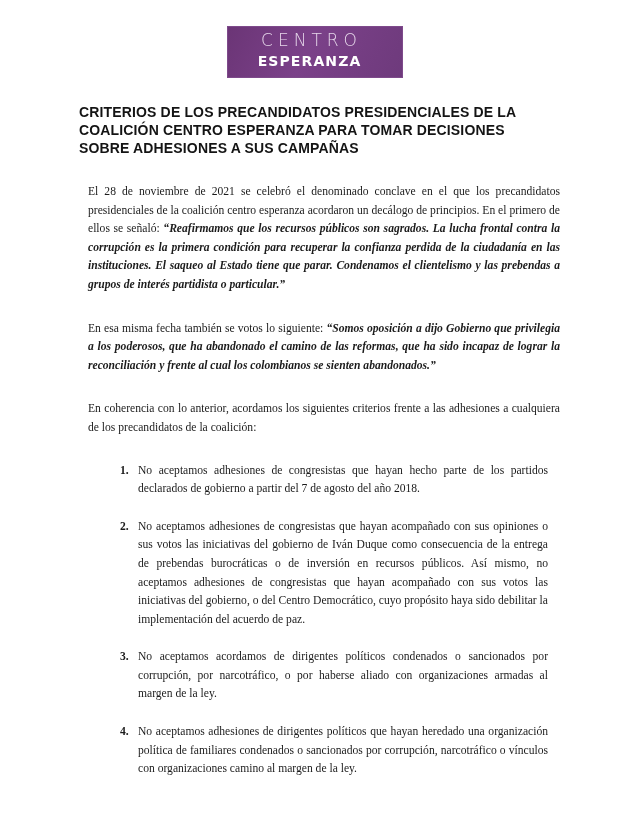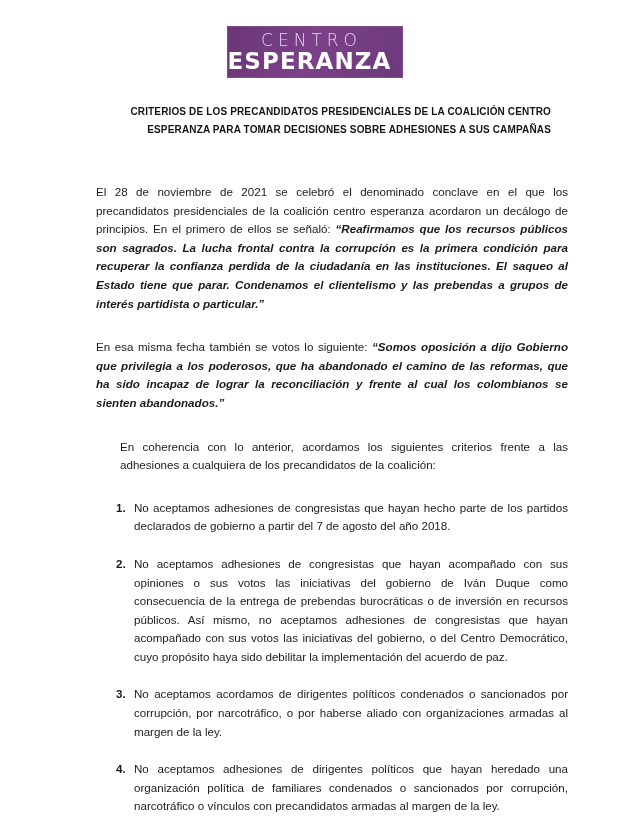--- a/index.html
+++ b/index.html
@@ -48,67 +48,67 @@
     color: #e6d7ea;
     font-size: 17px;
     font-weight: 300;
     letter-spacing: 5.0px;
     line-height: 19px;
     text-indent: 5px;
     font-family: "DejaVu Sans", sans-serif;
   }
   .logo-esperanza {
     color: #ffffff;
-    font-size: 23px;
+    font-size: 14px;
     font-weight: 700;
     letter-spacing: 1.1px;
     line-height: 23px;
     text-indent: 1px;
     font-family: "DejaVu Sans", sans-serif;
   }
 
   
   .doc-title {
     position: absolute;
     left: 79px;
     top: 103px;
     width: 472px;
-    text-align: right;
-    font-size: 10px;
+    text-align: left;
+    font-size: 14px;
     font-weight: 700;
     line-height: 18px;
     letter-spacing: 0.15px;
     color: #141414;
   }
 
   
   .body-area {
     position: absolute;
-    left: 96px;
+    left: 88px;
     top: 183px;
     width: 472px;
+    font-family: Liberation Serif, serif;
   }
   p.para {
     margin: 0 0 25px 0;
     font-size: 11.6px;
     line-height: 18.6px;
     text-align: justify;
     color: #1b1b1b;
   }
   p.para.tight {
     margin-bottom: 24px;
-    margin-left: 24px;
   }
   .q {
     font-weight: 700;
     font-style: italic;
   }
 
   ol.criteria {
-    margin: 0;
+    margin: 12px;
     padding: 0;
     list-style: none;
     counter-reset: crit;
   }
   ol.criteria > li {
     position: relative;
     counter-increment: crit;
     padding-left: 38px;
     margin-bottom: 19px;
     font-size: 11.6px;
@@ -148,17 +148,17 @@
     <p class="para"><span>El 28 de noviembre de 2021 se celebró el denominado conclave en el que los precandidatos presidenciales de la coalición centro esperanza acordaron un decálogo de principios. En el primero de ellos se señaló: </span><span class="q">“Reafirmamos que los recursos públicos son sagrados. La lucha frontal contra la corrupción es la primera condición para recuperar la confianza perdida de la ciudadanía en las instituciones. El saqueo al Estado tiene que parar. Condenamos el clientelismo y las prebendas a grupos de interés partidista o particular.”</span></p>
 
     <p class="para"><span>En esa misma fecha también se votos lo siguiente: </span><span class="q">“Somos oposición a dijo Gobierno que privilegia a los poderosos, que ha abandonado el camino de las reformas, que ha sido incapaz de lograr la reconciliación y frente al cual los colombianos se sienten abandonados.”</span></p>
 
     <p class="para tight">En coherencia con lo anterior, acordamos los siguientes criterios frente a las adhesiones a cualquiera de los precandidatos de la coalición:</p>
 
     <ol class="criteria">
       <li>No aceptamos adhesiones de congresistas que hayan hecho parte de los partidos declarados de gobierno a partir del 7 de agosto del año 2018.</li>
       <li>No aceptamos adhesiones de congresistas que hayan acompañado con sus opiniones o sus votos las iniciativas del gobierno de Iván Duque como consecuencia de la entrega de prebendas burocráticas o de inversión en recursos públicos. Así mismo, no aceptamos adhesiones de congresistas que hayan acompañado con sus votos las iniciativas del gobierno, o del Centro Democrático, cuyo propósito haya sido debilitar la  implementación del acuerdo de paz.</li>
       <li>No aceptamos acordamos de dirigentes políticos condenados o sancionados por corrupción, por narcotráfico, o por haberse aliado con organizaciones armadas al margen de la ley.</li>
-      <li>No aceptamos adhesiones de dirigentes políticos que hayan heredado una organización política de familiares condenados o sancionados por corrupción, narcotráfico o vínculos con precandidatos armadas al margen de la ley.</li>
+      <li>No aceptamos adhesiones de dirigentes políticos que hayan heredado una organización política de familiares condenados o sancionados por corrupción, narcotráfico o vínculos con organizaciones camino al margen de la ley.</li>
     </ol>
 
   </div>
 </div>
 
 </body></html>

